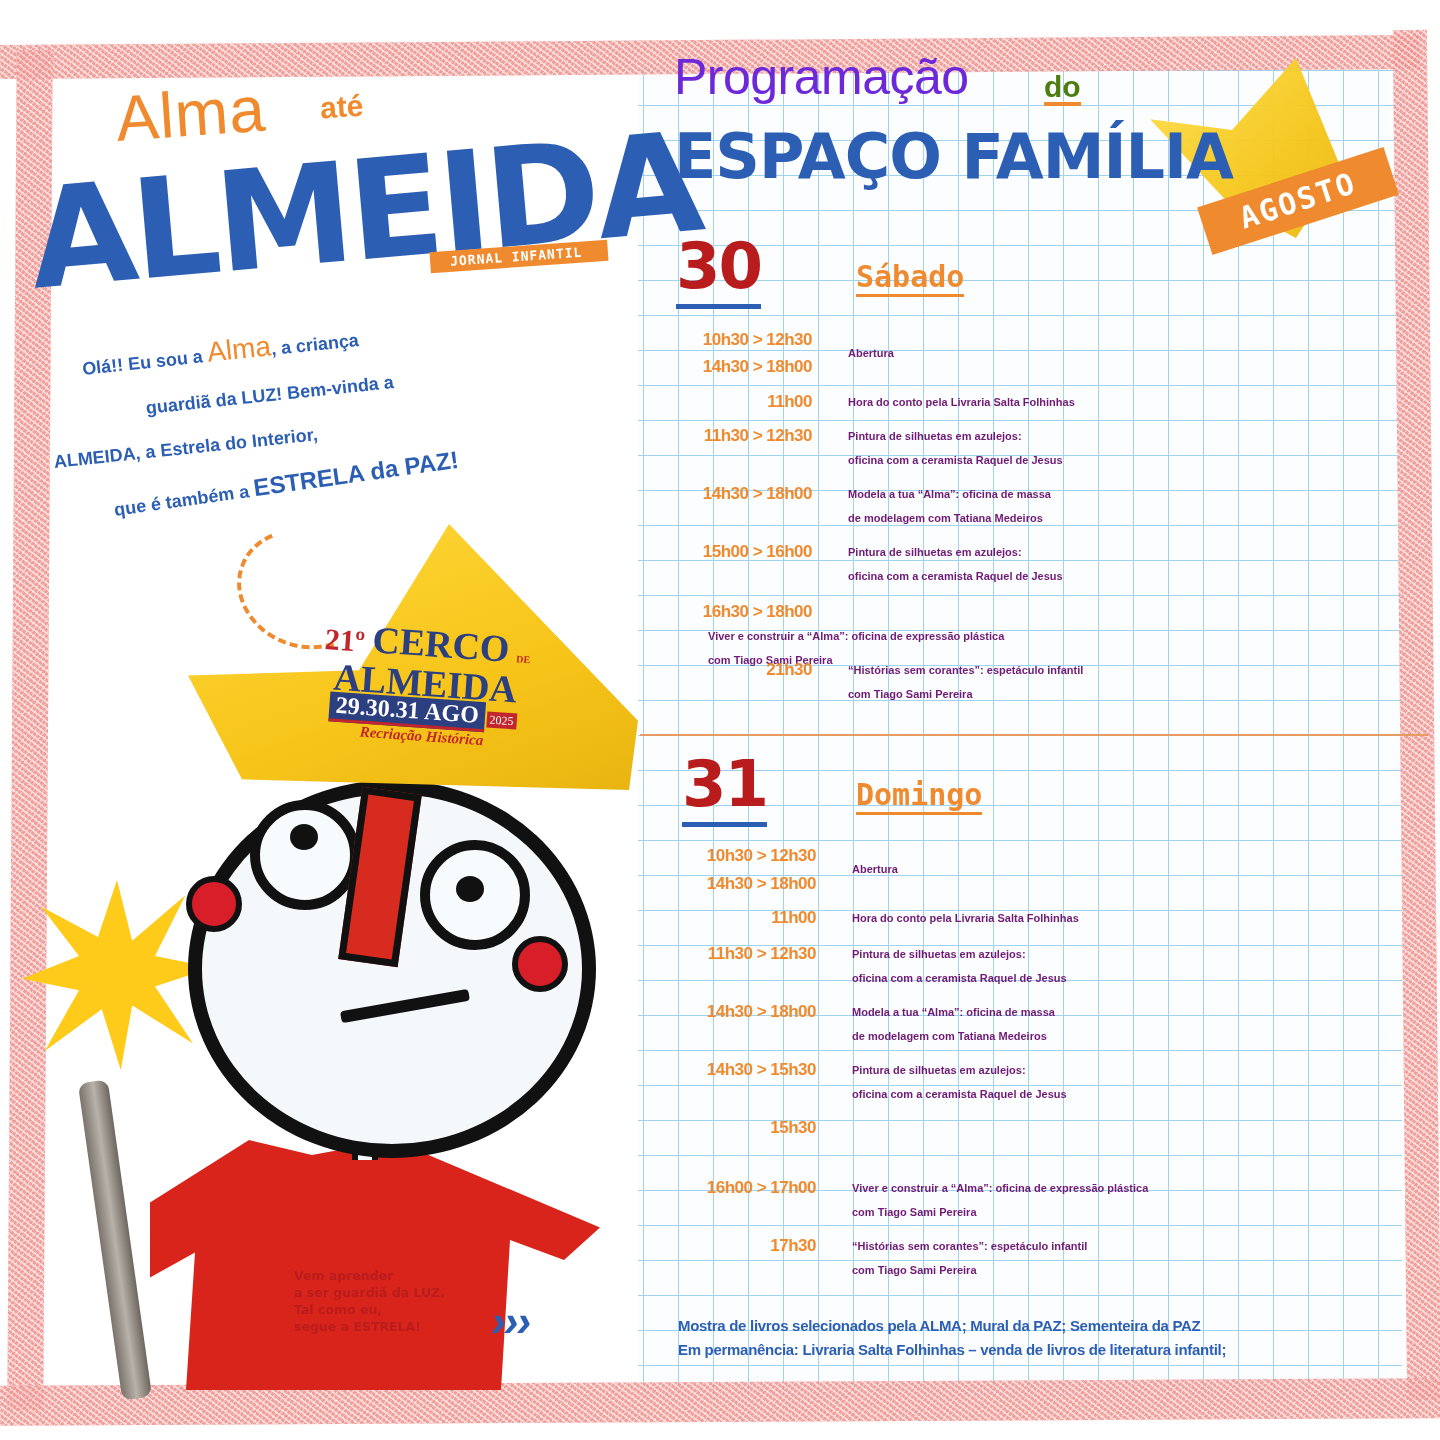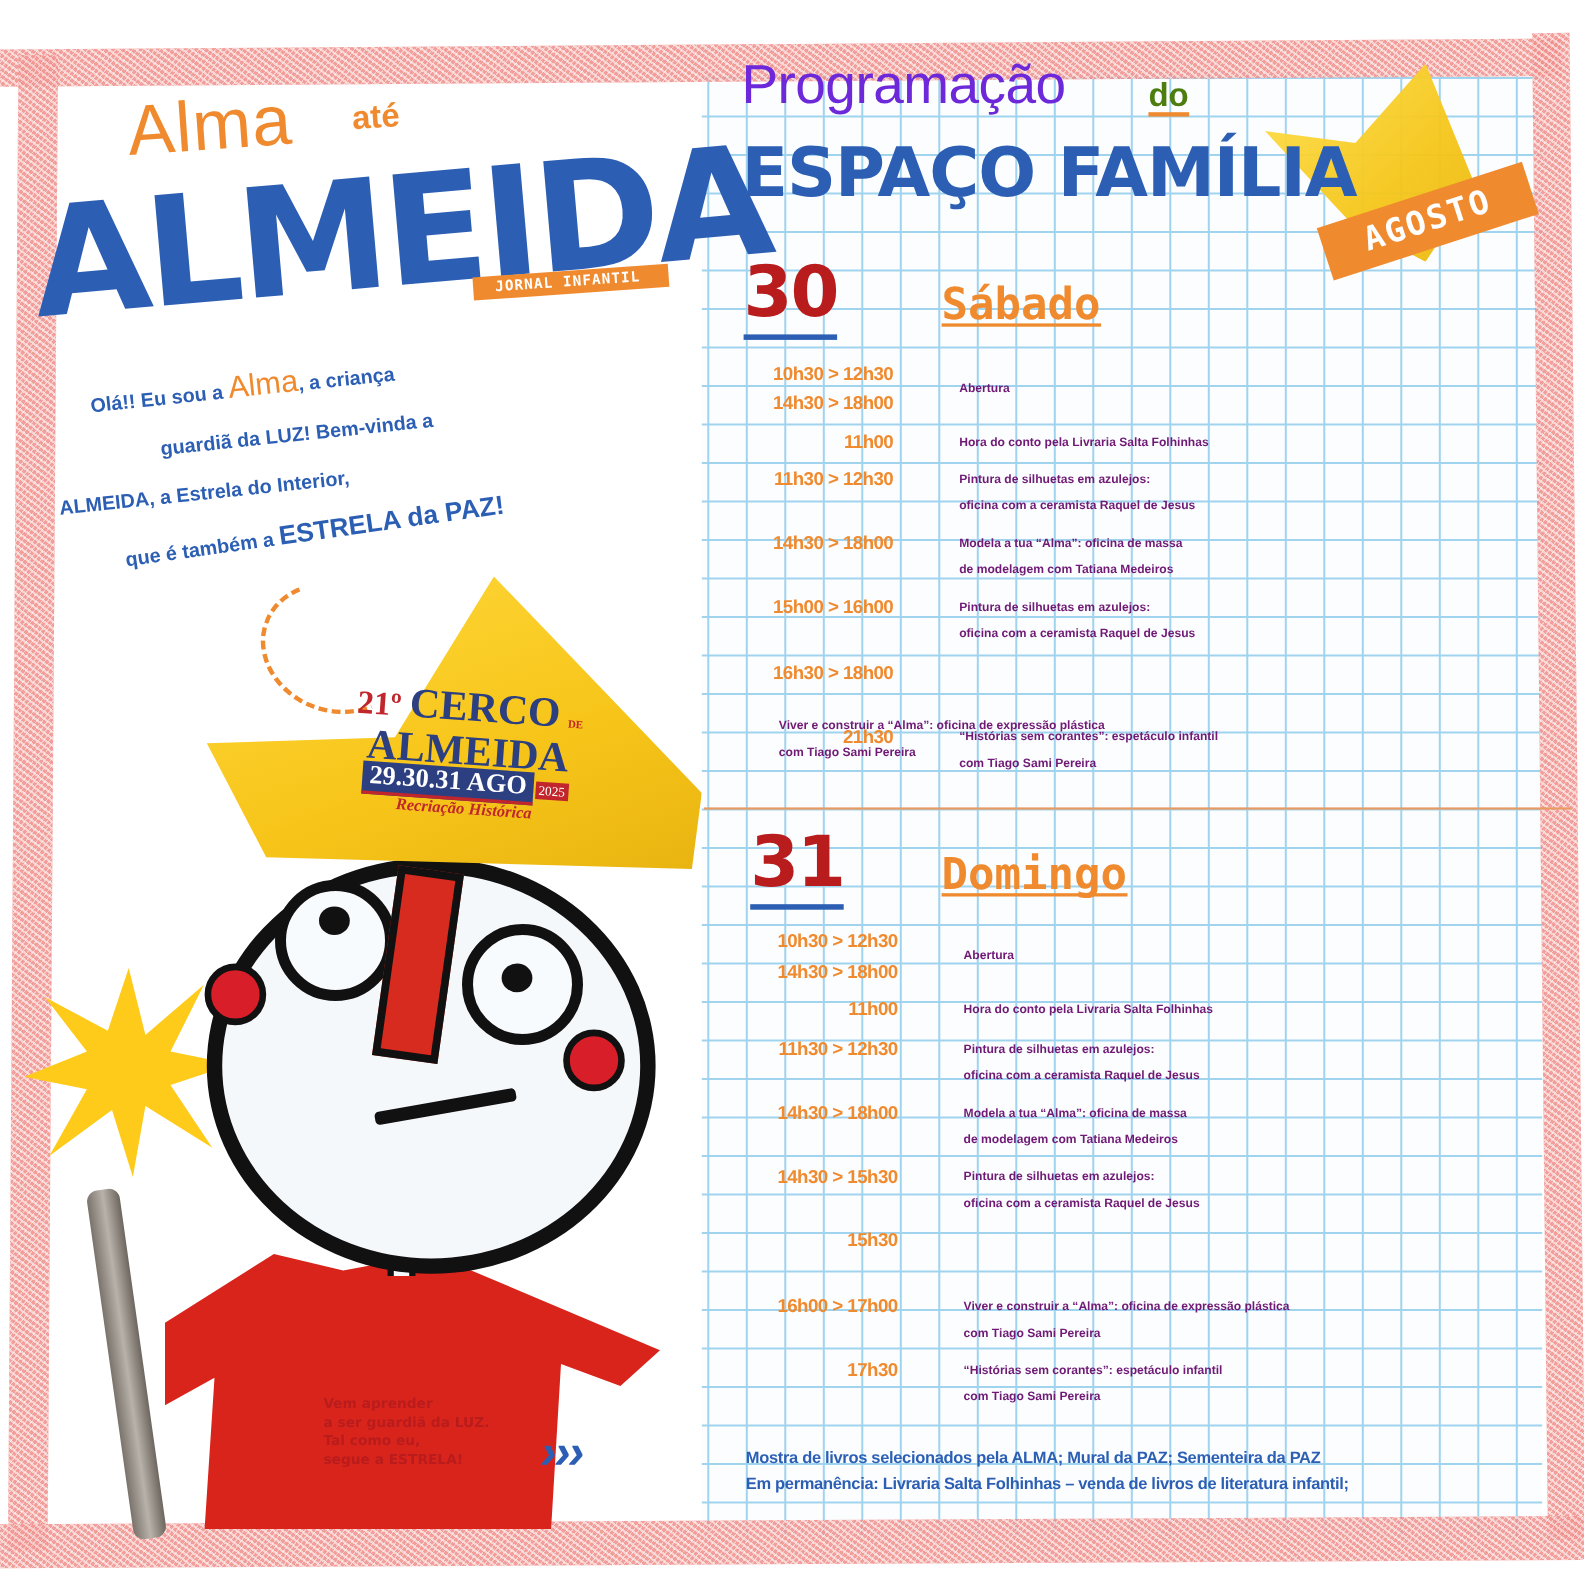--- a/index.html
+++ b/index.html
@@ -124,25 +124,25 @@
       font-size: 30px; font-weight: bold; text-align: center; line-height: 50px; letter-spacing: 2px;
       transform: rotate(-18deg); font-family: "DejaVu Sans Mono", monospace;
     }
 
     .day-num {
       color: #b91c1c; font-size: 64px; font-weight: 900; line-height: 64px;
       border-bottom: 5px solid #2c5fb4; padding-bottom: 6px;
       font-family: "DejaVu Sans", sans-serif; letter-spacing: -2px;
     }
     .day-name {
-      color: #f08a2e; font-size: 40px; font-weight: bold; border-bottom: 3px solid #f08a2e;
+      color: #f08a2e; font-size: 30px; font-weight: bold; border-bottom: 3px solid #f08a2e;
       line-height: 34px; font-family: "DejaVu Sans Mono", monospace;
     }
 
-    .sched-row { position: absolute; display: flex; gap: 24px; }
+    .sched-row { position: absolute; display: flex; }
     .sched-time {
       width: 140px; text-align: right; color: #f08a2e; font-size: 17px; font-weight: bold;
       line-height: 24px; letter-spacing: -0.5px; white-space: nowrap;
     }
     .sched-desc {
       color: #701a75; font-size: 11px; font-weight: bold; line-height: 24px;
       margin-left: 36px; white-space: pre-line;
     }
 
     .divider { left: 640px; top: 734px; width: 788px; height: 2px; background: #e79a62; }

